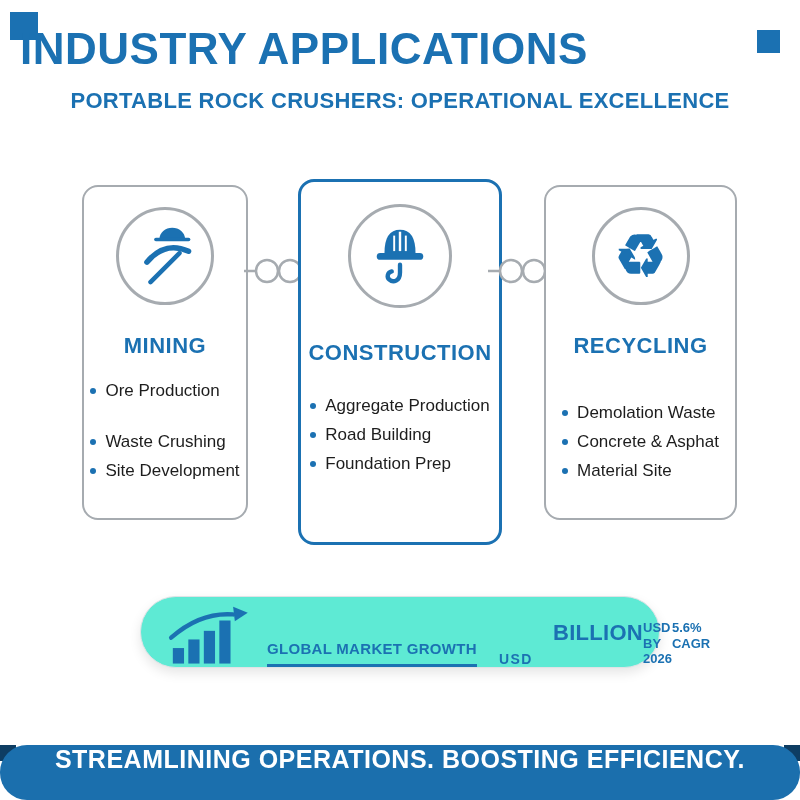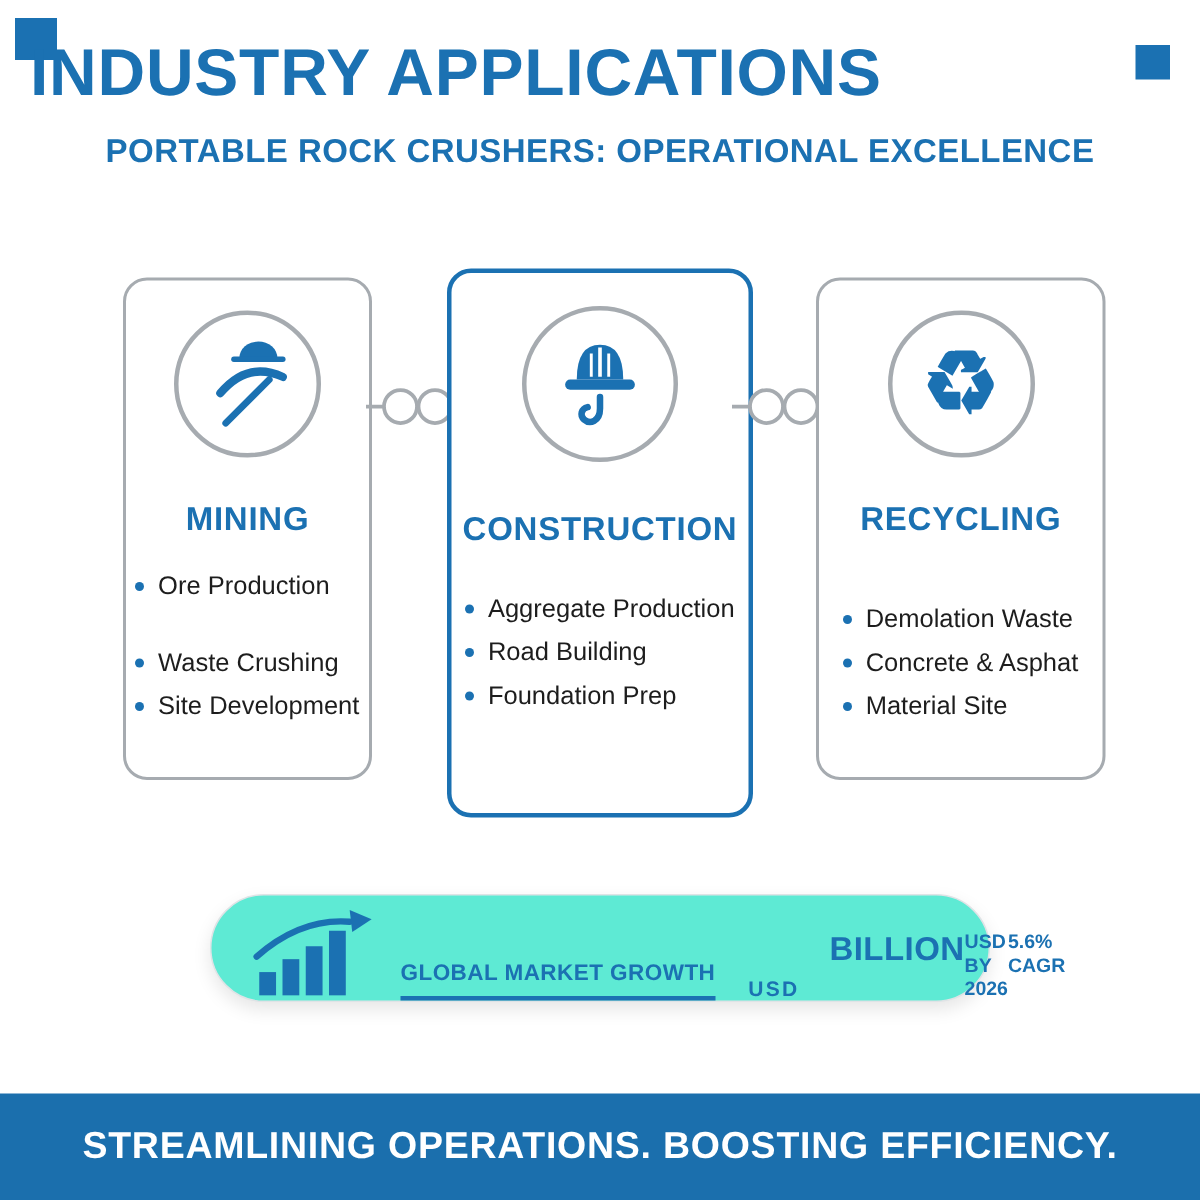--- a/index.html
+++ b/index.html
@@ -78,22 +78,22 @@
   }
   .big-num-wrap{text-align:center;color:var(--accent);margin-left:6px;}
   .big-num{font-size:50px;font-weight:700;line-height:.95;}
   .big-usd{font-size:14px;font-weight:700;letter-spacing:1.5px;margin-top:18px;}
   .right-col{display:flex;flex-direction:row;color:var(--accent);line-height:1.2;margin-left:4px;}
   .billion{font-size:22px;font-weight:700;letter-spacing:.3px;}
   .subline{font-size:13px;font-weight:700;}
 
   
   .banner{
-    position:absolute;left:0;bottom:0;width:800px;height:71px;background:var(--banner);
-    display:flex;align-items:center;justify-content:center;
+    position:absolute;left:0;bottom:0;width:800px;height:55px;background:var(--banner);
+    display:flex;justify-content:center;border-radius:27px;
   }
   .banner-text{color:#fff;font-size:25px;font-weight:700;letter-spacing:.5px;}
 </style>
 </head>
 <body>
 
 <div class="canvas">
 
   <div class="sq sq-tl"></div>
   <div class="sq sq-tr"></div>

